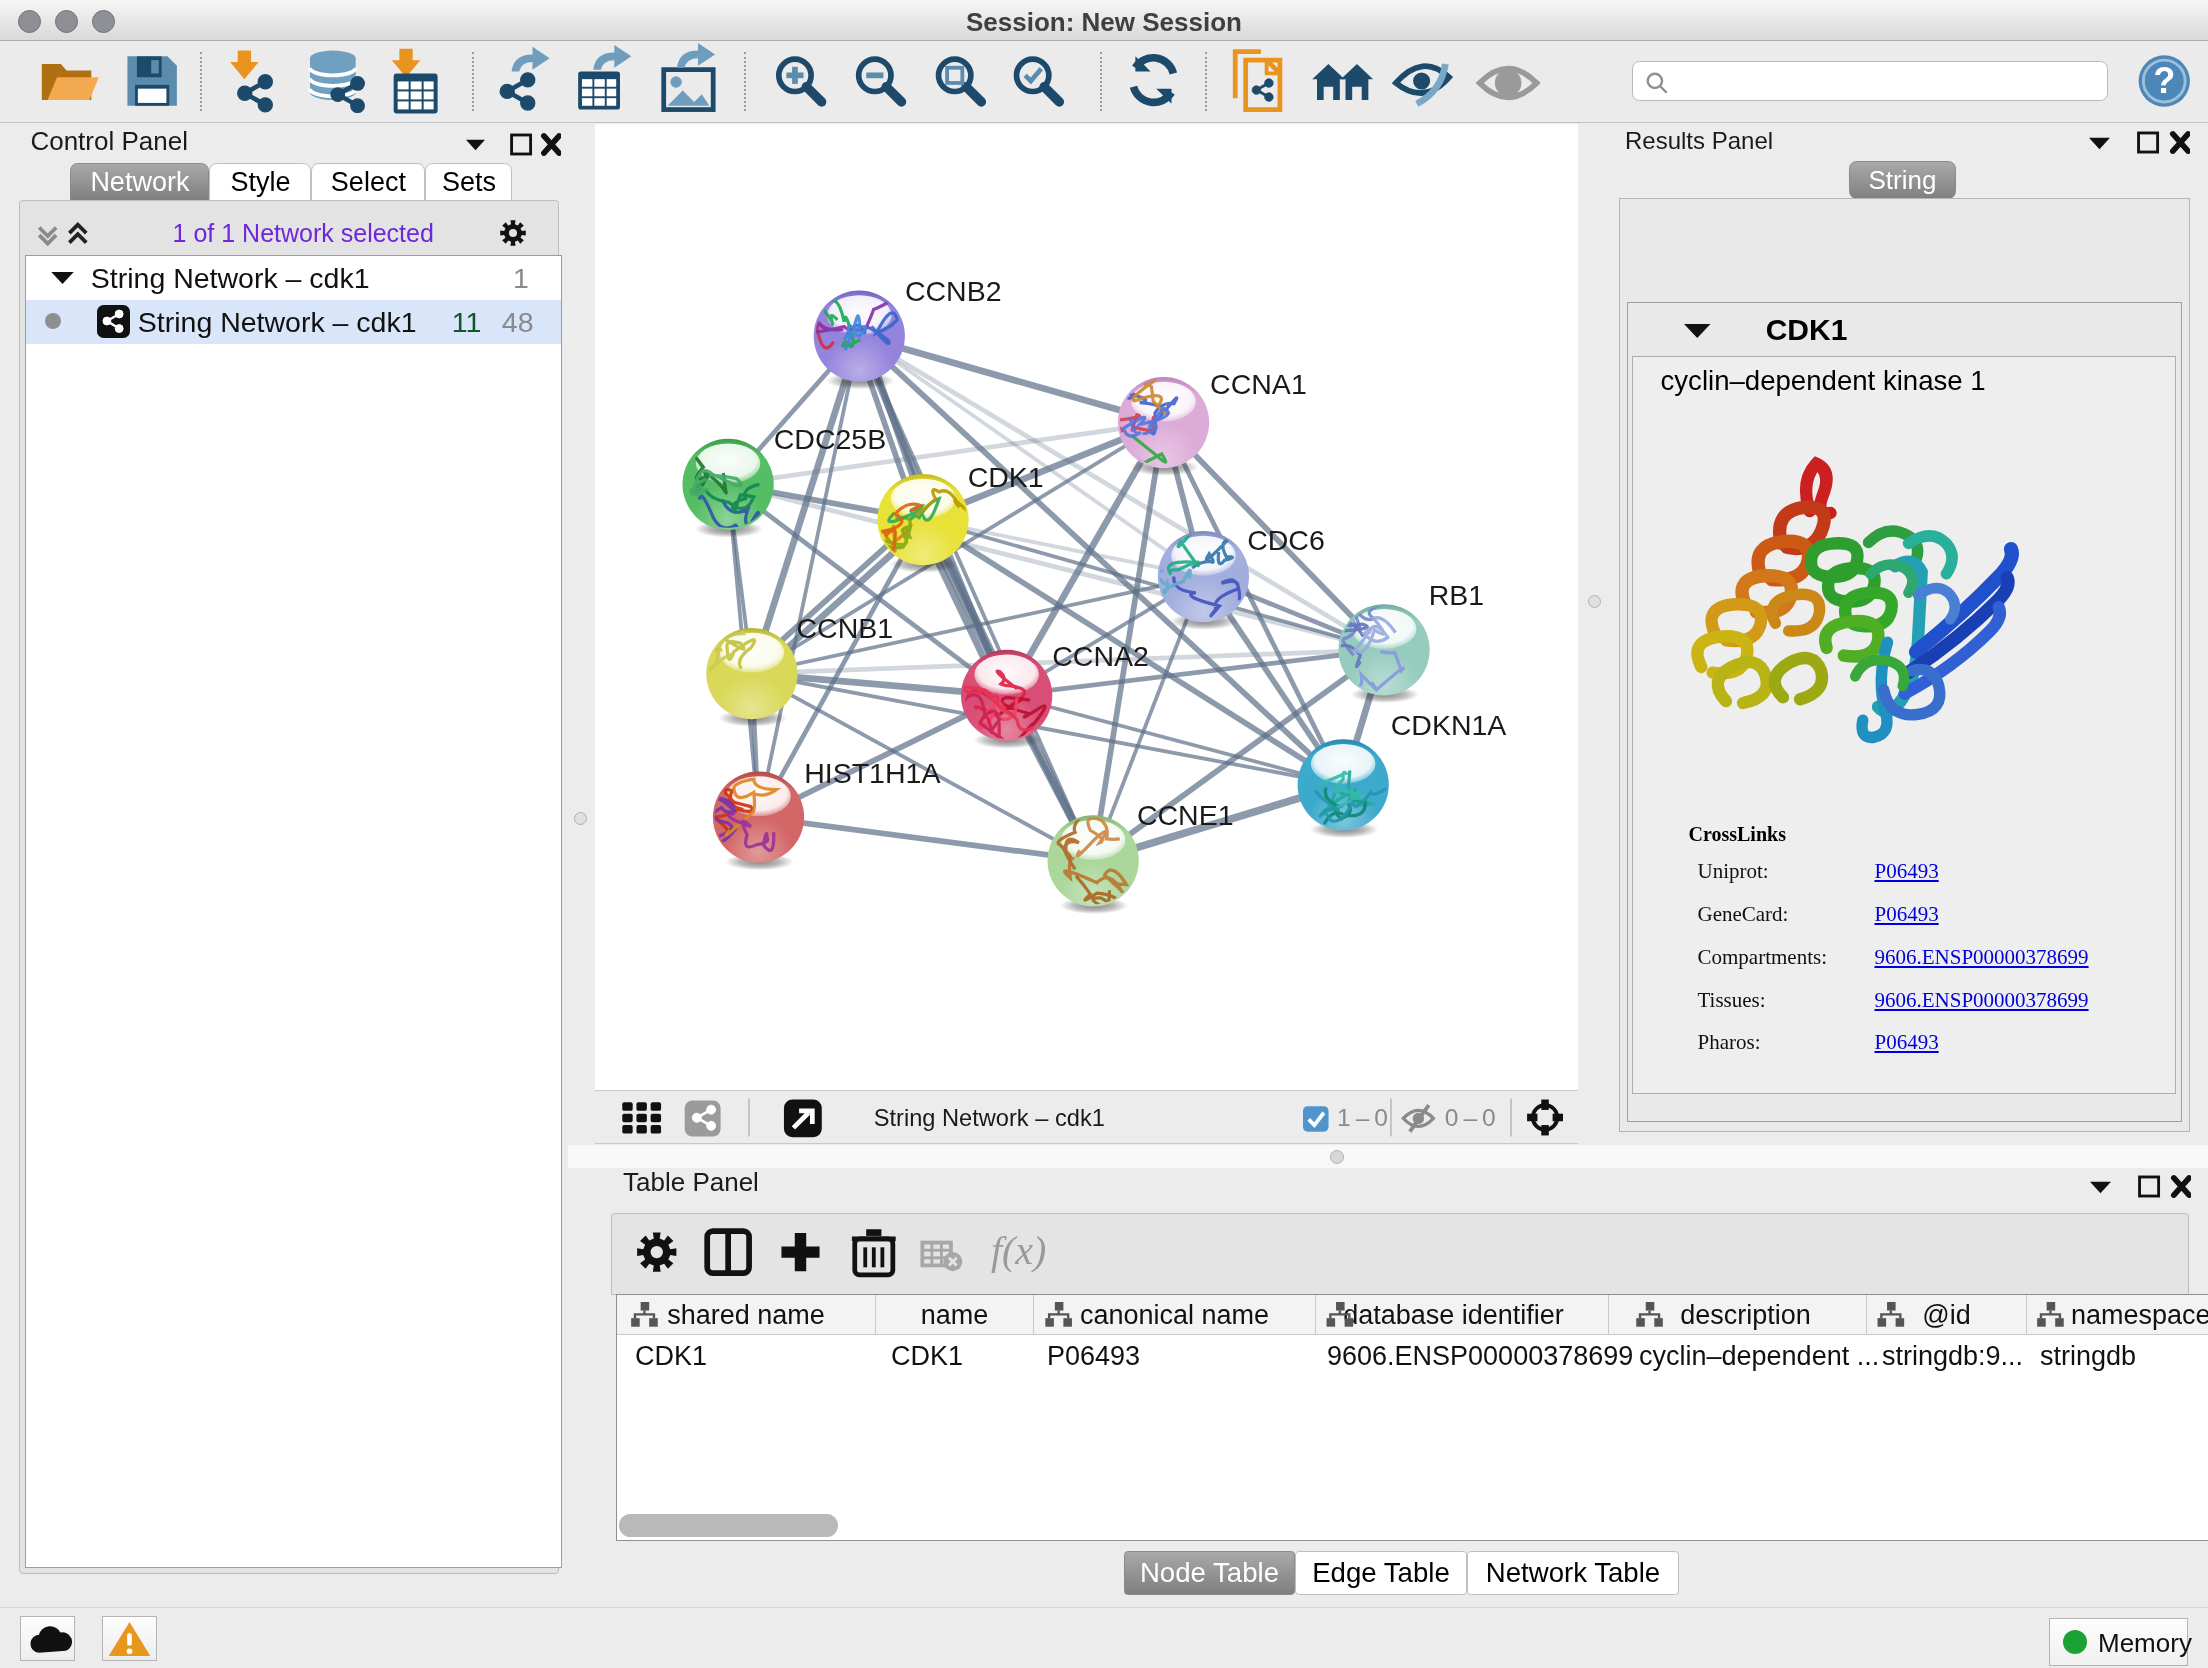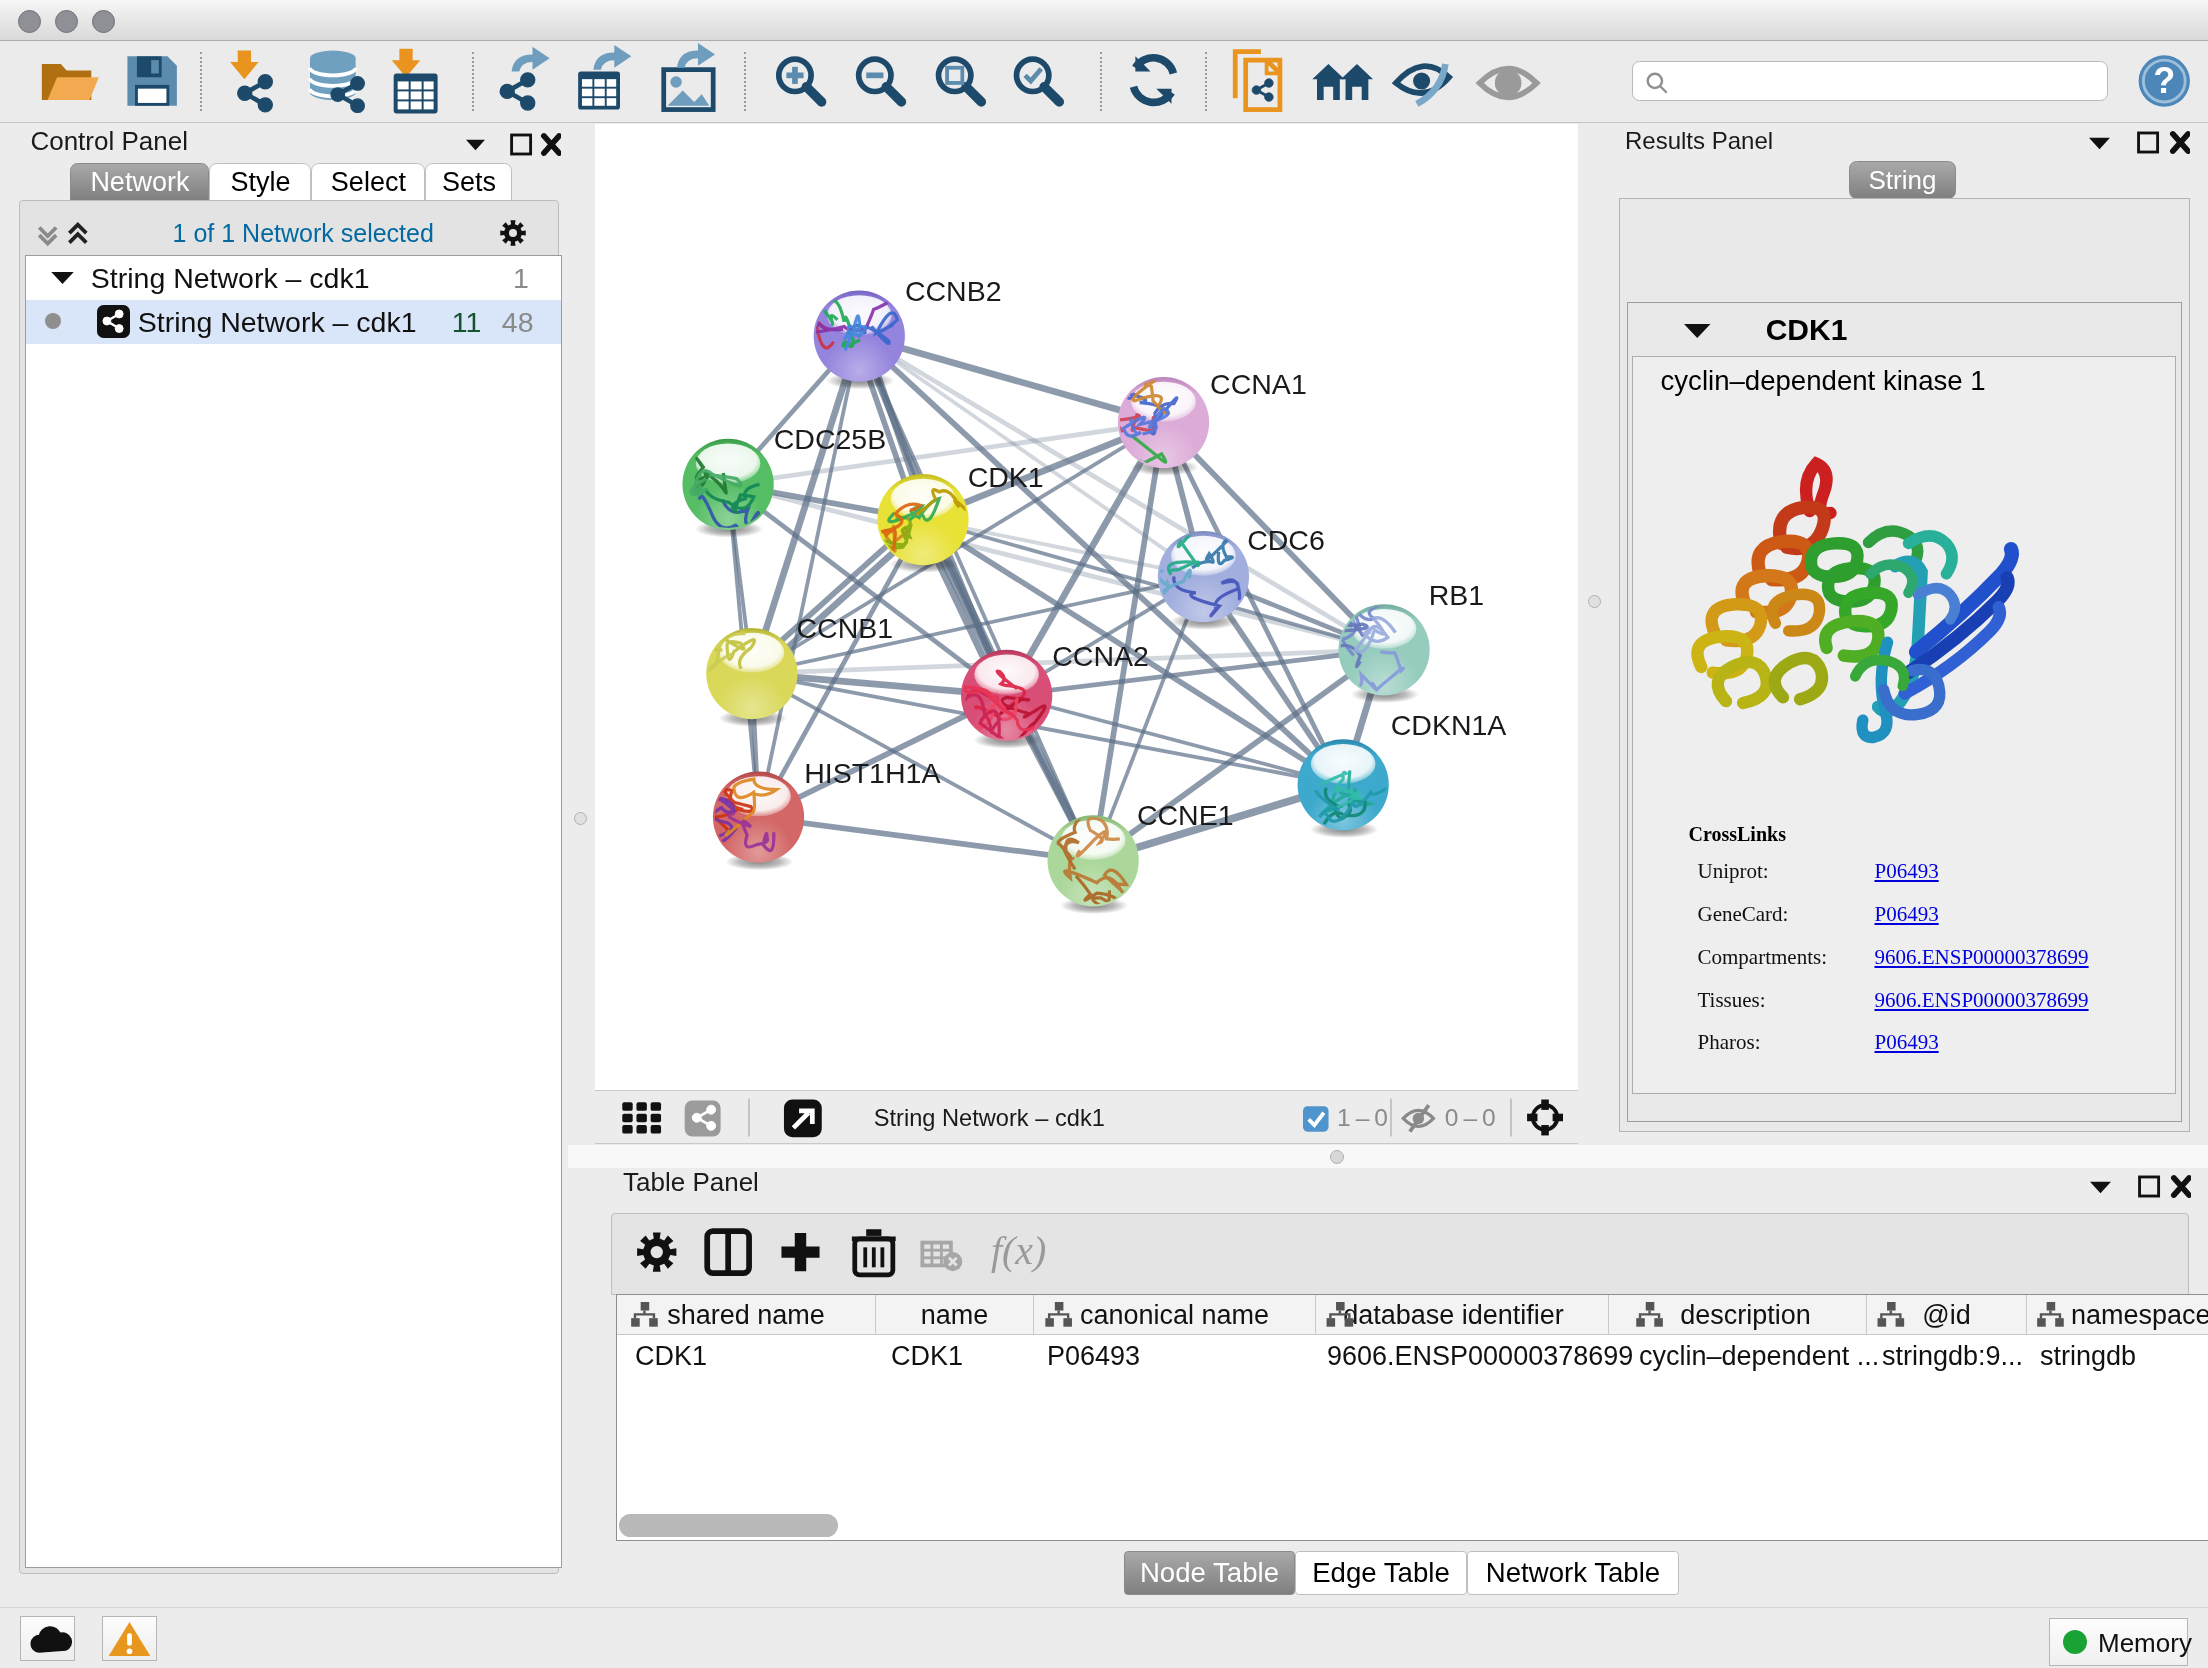--- a/index.html
+++ b/index.html
@@ -61,20 +61,21 @@
 .sbtn { position:absolute; top:7.6px; width:55px; height:45px; background:linear-gradient(#fdfdfd,#ededed); border:1px solid #b5b5b5; }
 #membtn { position:absolute; right:20px; top:9.5px; width:139px; height:48px; background:linear-gradient(#fdfdfd,#f0f0f0); border:1px solid #b5b5b5; font-size:26px; color:#111;text-align:center; }
 </style>
 </head>
 <body>
 
 <div id="titlebar" class="abs">
   <div class="tl" style="left:18px;"></div>
   <div class="tl" style="left:55px;"></div>
   <div class="tl" style="left:92px;"></div>
+  <div id="title">Session: New Session</div>
 </div>
 
 <div id="toolbar" class="abs">
 <svg width="2208" height="82" viewBox="0 0 2322 86">
 <defs>
   <g id="shareglyph">
     <circle cx="20" cy="5" r="5.5"></circle>
           <circle cx="4" cy="14" r="5.5"></circle>
           <circle cx="20" cy="23" r="5.5"></circle>
     <line x1="20" y1="5" x2="4" y2="14" stroke-width="3.6"></line>
@@ -257,21 +258,21 @@
   <div class="tab tabsel" style="left:59px; width:139px;">Network</div>
   <div class="tab" style="left:198px; width:102px;">Style</div>
   <div class="tab" style="left:300px; width:114px;">Select</div>
   <div class="tab" style="left:414px; width:87px;">Sets</div>
   <div id="cpbody">
     <div id="cpbar">
       <svg style="position:absolute;left:13.3px;top:15px;" width="76" height="32" viewBox="0 0 80 34">
         <path d="M 2 8 L 11 17 L 20 8 M 2 16 L 11 25 L 20 16" fill="none" stroke="#8a8a8a" stroke-width="4"></path>
         <path d="M 34 14 L 43 5 L 52 14 M 34 24 L 43 15 L 52 24" fill="none" stroke="#222" stroke-width="4"></path>
       </svg>
-      <div style="position:absolute; top:14.3px; left:0; width:100%; text-align:center; text-indent:28.5px; font-size:25px; color:#0369a1;">1 of 1 Network selected</div>
+      <div style="position:absolute; top:14.3px; left:0; width:100%; text-align:center; text-indent:28.5px; font-size:25px; color:#6d28d9;">1 of 1 Network selected</div>
       <svg style="position:absolute;left:476px;top:15px;" width="26" height="26" viewBox="0 0 42 42">
         <path d="M 41.6 16.9 L 41.6 25.1 L 35.2 24.1 L 33.2 28.8 L 38.5 32.7 L 32.7 38.5 L 28.8 33.2 L 24.1 35.2 L 25.1 41.6 L 16.9 41.6 L 17.9 35.2 L 13.2 33.2 L 9.3 38.5 L 3.5 32.7 L 8.8 28.8 L 6.8 24.1 L 0.4 25.1 L 0.4 16.9 L 6.8 17.9 L 8.8 13.2 L 3.5 9.3 L 9.3 3.5 L 13.2 8.8 L 17.9 6.8 L 16.9 0.4 L 25.1 0.4 L 24.1 6.8 L 28.8 8.8 L 32.7 3.5 L 38.5 9.3 L 33.2 13.2 L 35.2 17.9 Z" fill="#111"></path>
           <circle cx="21" cy="21" r="6.5" fill="#e3e3e3"></circle>
       </svg>
     </div>
     <div id="cplist">
       <div class="cprow">
         <svg style="position:absolute;left:24px;top:14.3px;" width="25" height="15" viewBox="0 0 26 16">
             <path d="M 1 2 L 25 2 L 13 15 Z" fill="#111"></path>
           </svg>

